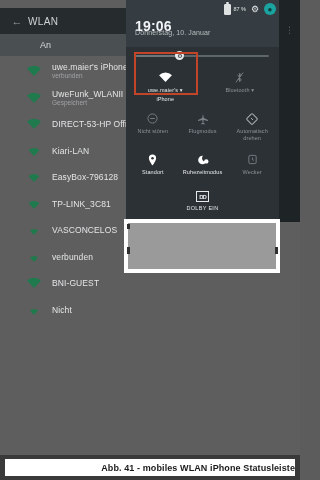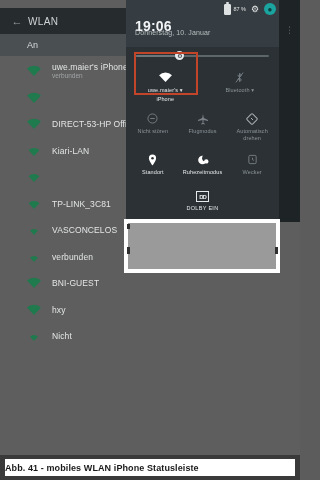--- a/index.html
+++ b/index.html
@@ -22,21 +22,21 @@
     display:flex;align-items:center;
   }
   .back-ico{
     width:22px;margin-left:6px;color:#9aa0a3;font-size:11px;text-align:center;line-height:1;
   }
   .wlan-title{color:#cfd3d5;font-size:10px;letter-spacing:.4px;}
   .wlan-sub{
     position:absolute;left:0;top:34px;width:300px;height:22px;
     background:#4a4f52;display:flex;align-items:center;
   }
-  .wlan-sub span{color:#d6d9da;font-size:9px;margin-left:27px;}
+  .wlan-sub span{color:#d6d9da;font-size:9px;margin-left:40px;}
 
   .net-list{position:absolute;left:0;top:58px;width:300px;}
   .net-row{
     height:26.5px;display:flex;align-items:center;padding-left:26px;
   }
   .net-ico{width:16px;height:14px;position:relative;flex:0 0 auto;margin-right:10px;}
   .net-ico svg{position:absolute;left:0;top:1px;}
   .net-txt{display:flex;flex-direction:column;justify-content:center;}
   .net-name{color:#e3e5e6;font-size:8.5px;line-height:10px;letter-spacing:.1px;}
   .net-state{color:#9fa3a5;font-size:6.5px;line-height:8px;}
@@ -120,21 +120,21 @@
   .h-l{left:-1.5px;top:23.5px;}
   .h-r{right:-1.5px;top:23.5px;}
   .h-tl{left:-1.5px;top:1px;height:5px;}
 
   
   .caption-band{
     position:absolute;left:0;top:455px;width:300px;height:25px;background:#3a3a3a;
   }
   .caption{
     position:absolute;left:5px;top:459px;width:290px;height:17px;background:#ffffff;
-    display:flex;align-items:center;justify-content:flex-start;
+    display:flex;align-items:center;justify-content:flex-end;
   }
   .caption span{color:#1a1a1a;font-size:9px;font-weight:bold;letter-spacing:.1px;}
 </style>
 </head>
 <body>
 
 <div class="page">
 
   <div class="wlan-screen">
 
@@ -160,20 +160,24 @@
           <div class="net-state">verbunden</div>
         </div>
       </div>
 
       <div class="net-row">
         <div class="net-ico">
           <svg width="16" height="12" viewBox="0 0 16 12">
               <path d="M8 11 L1 3.5 A10 10 0 0 1 15 3.5 Z" fill="#1f7a4d"></path>
             </svg>
         </div>
+        <div class="net-txt">
+          <div class="net-name">UweFunk_WLANII</div>
+          <div class="net-state">Gespeichert</div>
+        </div>
       </div>
 
       <div class="net-row">
         <div class="net-ico">
           <svg width="16" height="12" viewBox="0 0 16 12">
               <path d="M8 11 L1 3.5 A10 10 0 0 1 15 3.5 Z" fill="#1f7a4d"></path>
             </svg>
         </div>
         <div class="net-txt">
           <div class="net-name">DIRECT-53-HP OfficeJet</div>
@@ -192,20 +196,24 @@
           <div class="net-state"></div>
         </div>
       </div>
 
       <div class="net-row">
         <div class="net-ico">
           <svg width="16" height="12" viewBox="0 0 16 12">
               <path d="M8 11 L2.6 5.2 A8 8 0 0 1 13.4 5.2 Z" fill="#1f7a4d"></path>
             </svg>
         </div>
+        <div class="net-txt">
+          <div class="net-name">EasyBox-796128</div>
+          <div class="net-state"></div>
+        </div>
       </div>
 
       <div class="net-row">
         <div class="net-ico">
           <svg width="16" height="12" viewBox="0 0 16 12">
               <path d="M8 11 L2.6 5.2 A8 8 0 0 1 13.4 5.2 Z" fill="#1f7a4d"></path>
             </svg>
         </div>
         <div class="net-txt">
           <div class="net-name">TP-LINK_3C81</div>
@@ -242,31 +250,20 @@
           <svg width="16" height="12" viewBox="0 0 16 12">
               <path d="M8 11 L1 3.5 A10 10 0 0 1 15 3.5 Z" fill="#1f7a4d"></path>
             </svg>
         </div>
         <div class="net-txt">
           <div class="net-name">BNI-GUEST</div>
           <div class="net-state"></div>
         </div>
       </div>
 
-      <div class="net-row">
-        <div class="net-ico">
-          <svg width="16" height="12" viewBox="0 0 16 12">
-              <path d="M8 11 L1 3.5 A10 10 0 0 1 15 3.5 Z" fill="#1f7a4d"></path>
-            </svg>
-        </div>
-        <div class="net-txt">
-          <div class="net-name">hxy</div>
-          <div class="net-state"></div>
-        </div>
-      </div>
 
       <div class="net-row">
         <div class="net-ico">
           <svg width="16" height="12" viewBox="0 0 16 12">
               <path d="M8 11 L4 6.6 A6 6 0 0 1 12 6.6 Z" fill="#1f7a4d"></path>
             </svg>
         </div>
         <div class="net-txt">
           <div class="net-name">Nicht</div>
           <div class="net-state"></div>

